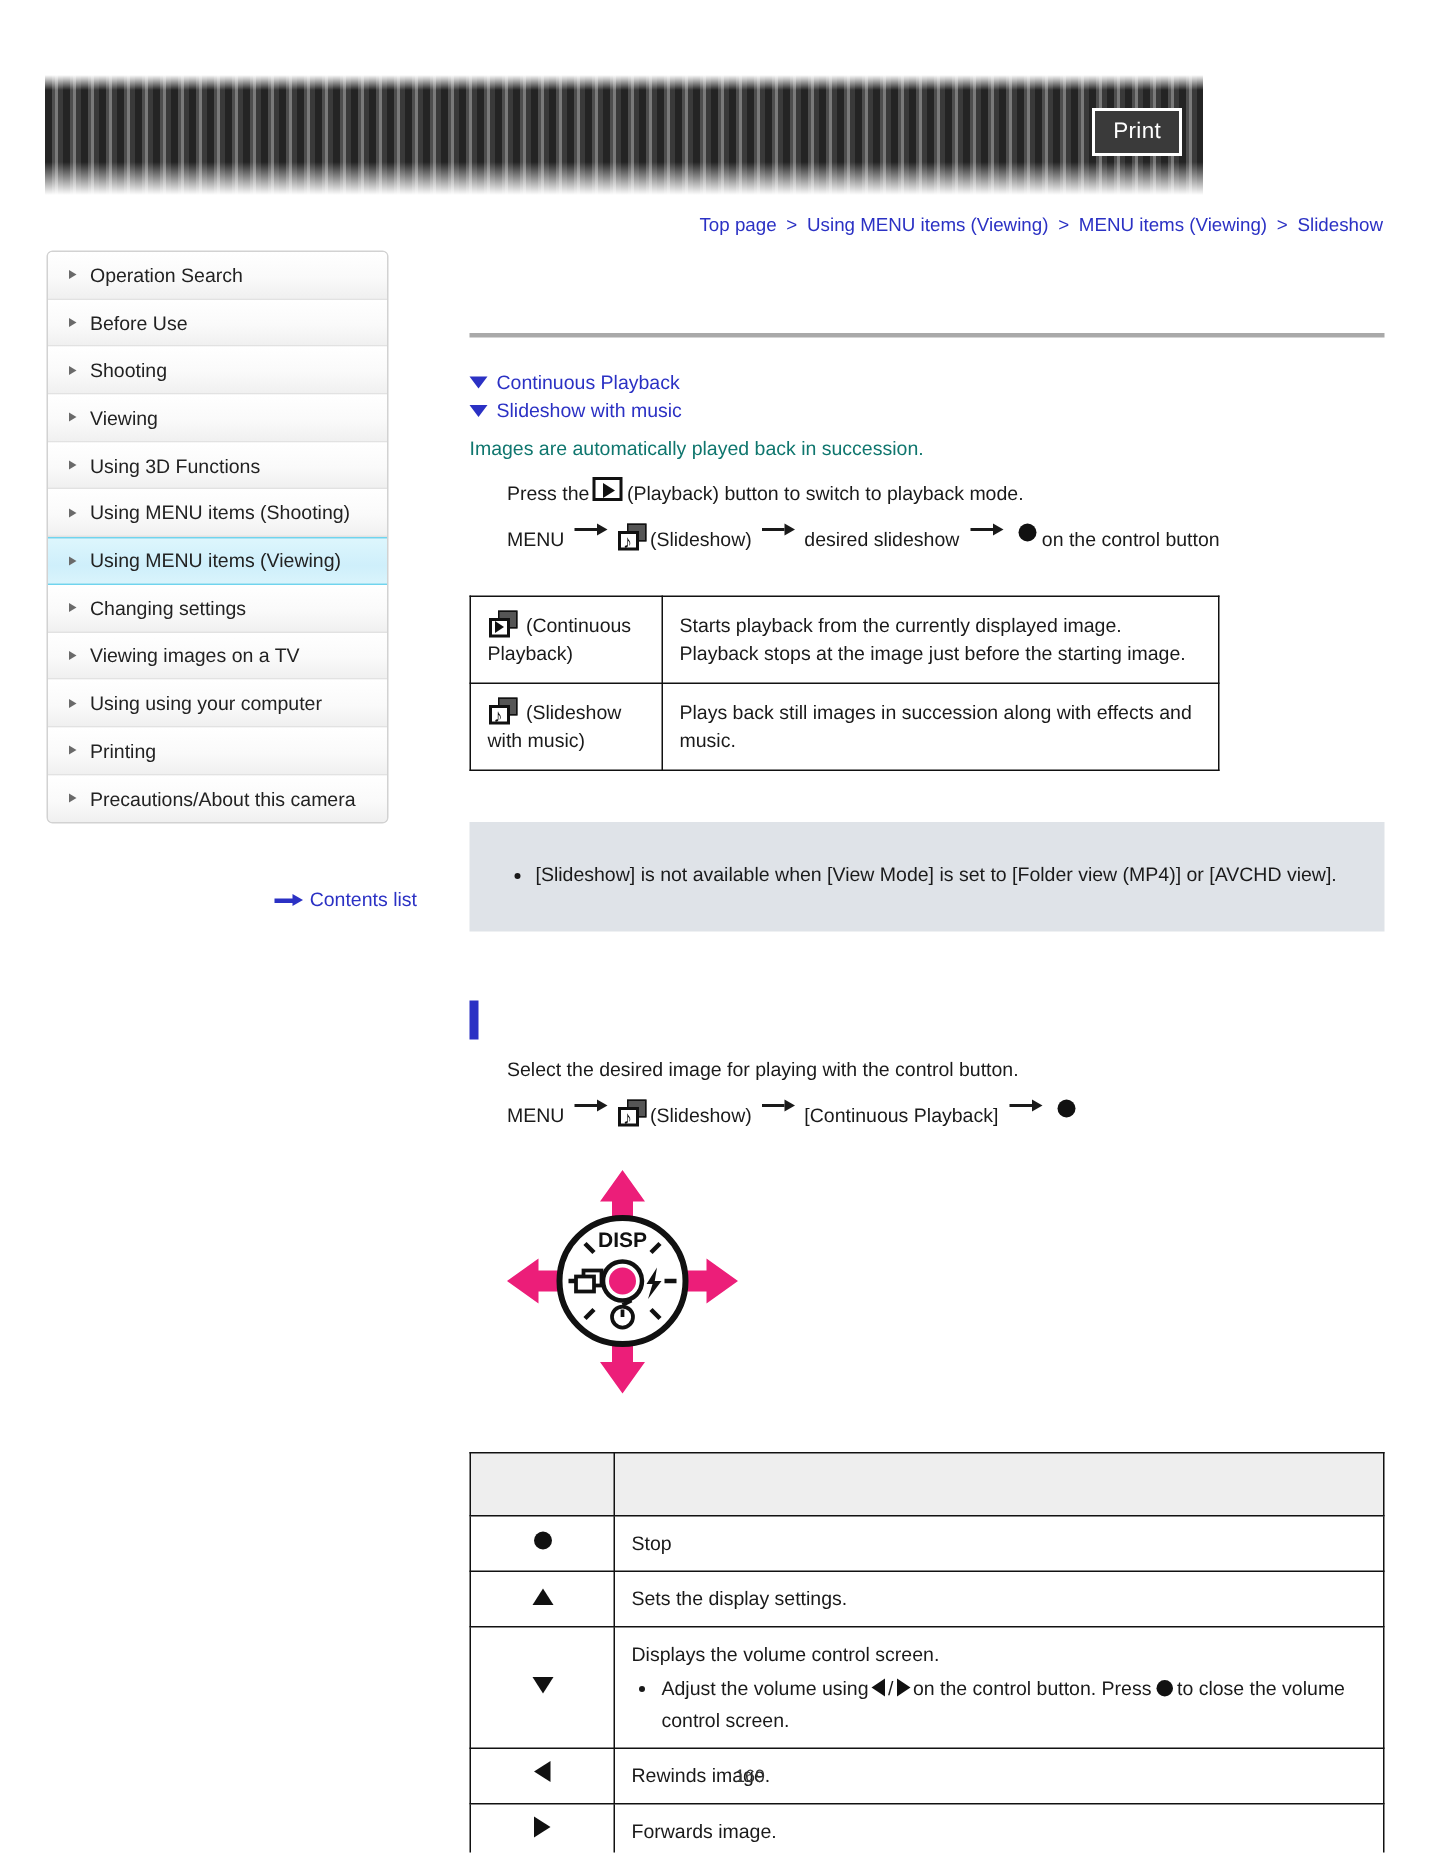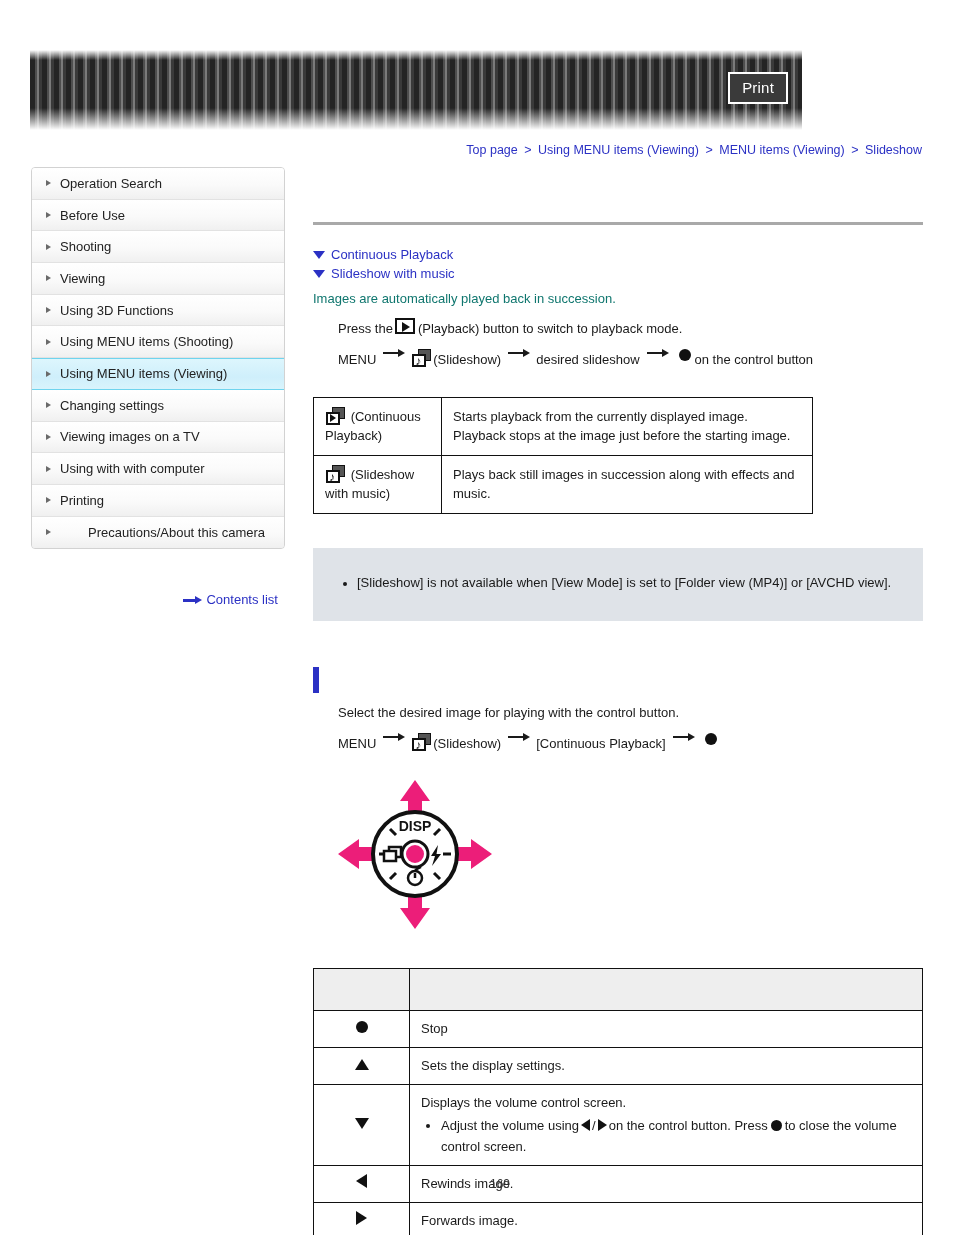--- a/index.html
+++ b/index.html
@@ -58,39 +58,39 @@
     font-size: 12.5px;
     color: #2b31c4;
     white-space: nowrap;
   }
   .breadcrumb .sep { color: #2b31c4; margin: 0 3px; }
 
   
   .sidebar {
     position: absolute;
     left: 31px; top: 167px;
-    width: 254px;
+    width: 228px;
     border: 1px solid #d2d2d2;
     border-radius: 4px;
     background: linear-gradient(to bottom, #fdfdfd, #f2f2f2);
     overflow: hidden;
   }
   .side-item {
     position: relative;
     height: 31.7px;
     display: flex;
     align-items: center;
     padding-left: 14px;
     font-size: 13px;
     color: #222;
     border-bottom: 1px solid #e2e2e2;
     background: linear-gradient(to bottom, #ffffff 0%, #fafafa 55%, #f0f0f0 100%);
     cursor: pointer;
   }
-  .side-item:last-child { border-bottom: none; gap: 28px; }
+  .side-item:last-child { border-bottom: none; }
   .side-item.active {
     background: linear-gradient(to bottom, #ddf6fd 0%, #cfeffb 60%, #d9f4fc 100%);
     border-top: 1px solid #6fd4ee;
     border-bottom: 1px solid #6fd4ee;
   }
   .side-arrow {
     width: 0; height: 0;
     border-left: 5px solid #6a6a6a;
     border-top: 3.5px solid transparent;
     border-bottom: 3.5px solid transparent;
@@ -402,21 +402,21 @@
   <div class="side-item">
     <span class="side-arrow"></span>
     <span>Changing settings</span>
   </div>
   <div class="side-item">
     <span class="side-arrow"></span>
     <span>Viewing images on a TV</span>
   </div>
   <div class="side-item">
     <span class="side-arrow"></span>
-    <span>Using with with computer</span>
+    <span>Using using your computer</span>
   </div>
   <div class="side-item">
     <span class="side-arrow"></span>
     <span>Printing</span>
   </div>
   <div class="side-item">
     <span class="side-arrow"></span>
     <span>Precautions/About this camera</span>
   </div>
 </div>

